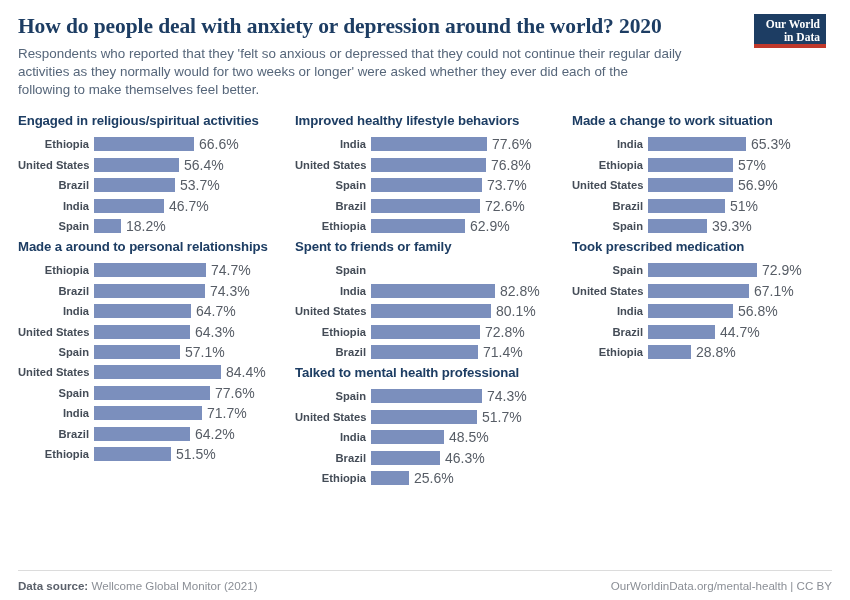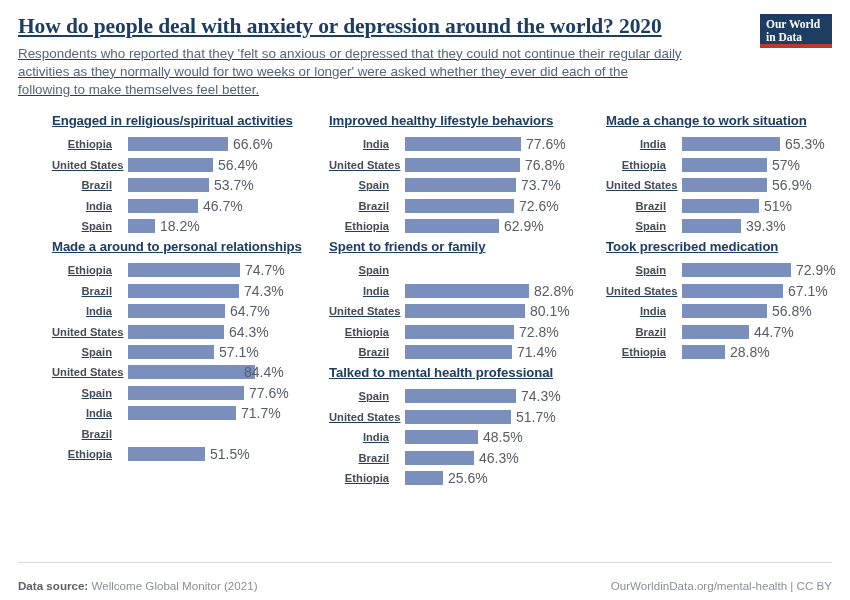--- a/index.html
+++ b/index.html
@@ -13,21 +13,20 @@
     font-family: "Liberation Sans", sans-serif;
     color: #1d3d63;
     overflow: hidden;
   }
   .page {
     position: relative;
     width: 850px;
     height: 600px;
     box-sizing: border-box;
     padding: 14px 18px 8px 18px;
-    text-decoration: underline;
   }
   
   .header {
     position: relative;
   }
   .title {
     font-family: "Liberation Serif", serif;
     font-weight: bold;
     font-size: 21.5px;
     color: #1d3d63;
@@ -40,43 +39,42 @@
     font-size: 13.4px;
     color: #56667a;
     line-height: 1.35;
     max-width: 722px;
     margin: 0;
   }
   .subtitle div { white-space: pre-wrap; }
   .logo {
     position: absolute;
     top: 0px;
-    right: 0px;
+    right: 6px;
     width: 72px;
     height: 34px;
     background: #1d3d63;
     color: #ffffff;
     font-family: "Liberation Serif", serif;
     font-weight: bold;
     font-size: 11.5px;
     line-height: 1.12;
-    text-align: left;
+    text-align: right;
     padding: 4px 6px 0 6px;
     box-sizing: border-box;
     border-bottom: 4px solid #c0382b;
   }
   
   .grid {
     margin-top: 14px;
     display: grid;
     grid-template-columns: 272px 272px 272px;
     grid-template-rows: auto auto auto;
     column-gap: 5px;
     row-gap: 6px;
-    margin-left: 34px;
   }
   .panel {
     width: 272px;
   }
   .panel-title {
     font-size: 13.2px;
     font-weight: bold;
     color: #1d3d63;
     margin: 0 0 9px 0;
     letter-spacing: -0.1px;
@@ -88,21 +86,21 @@
   }
   .row {
     display: flex;
     align-items: center;
     height: 14px;
   }
   .row-label {
     width: 76px;
     flex: 0 0 76px;
     text-align: right;
-    padding-right: 16px;
+    padding-right: 5px;
     font-size: 11.2px;
     font-weight: bold;
     color: #444c57;
     white-space: nowrap;
     box-sizing: border-box;
   }
   .bar-wrap {
     position: relative;
     flex: 1 1 auto;
     height: 14px;
@@ -121,21 +119,21 @@
     white-space: nowrap;
     padding-left: 5px;
   }
   
   .footer {
     position: absolute;
     left: 18px;
     right: 18px;
     bottom: 8px;
     border-top: 1px solid #dcdcdc;
-    padding-top: 16px;
+    padding-top: 8px;
     display: flex;
     justify-content: space-between;
     align-items: flex-start;
     font-size: 11.6px;
     color: #8b8f96;
   }
   .footer-left b { color: #5b616b; }
   .footer-right { color: #8b8f96; }
 </style>
 </head>
@@ -392,39 +390,43 @@
             </div>
           </div>
         </div>
       </div>
       <div class="panel">
         <div class="rows">
           <div class="row">
             <div class="row-label">United States</div>
             <div class="bar-wrap">
               <div class="bar" style="width: 127px; background: rgb(123, 143, 189);"></div>
-              <div class="bar-value" style="left: 111px; text-align: right;">84.4%</div>
+              <div class="bar-value" style="left: 127px; text-align: right;">84.4%</div>
             </div>
           </div>
           <div class="row">
             <div class="row-label">Spain</div>
             <div class="bar-wrap">
               <div class="bar" style="width: 116px; background: rgb(123, 143, 189);"></div>
               <div class="bar-value" style="left: 116px;">77.6%</div>
             </div>
           </div>
           <div class="row">
             <div class="row-label">India</div>
             <div class="bar-wrap">
               <div class="bar" style="width: 108px; background: rgb(123, 143, 189);"></div>
               <div class="bar-value" style="left: 108px;">71.7%</div>
             </div>
           </div>
           <div class="row">
             <div class="row-label">Brazil</div>
+            <div class="bar-wrap">
+              <div class="bar" style="width: 96px; background: rgb(123, 143, 189);"></div>
+              <div class="bar-value" style="left: 96px;">64.2%</div>
+            </div>
           </div>
           <div class="row">
             <div class="row-label">Ethiopia</div>
             <div class="bar-wrap">
               <div class="bar" style="width: 77px; background: rgb(123, 143, 189);"></div>
               <div class="bar-value" style="left: 77px;">51.5%</div>
             </div>
           </div>
         </div>
       </div>

